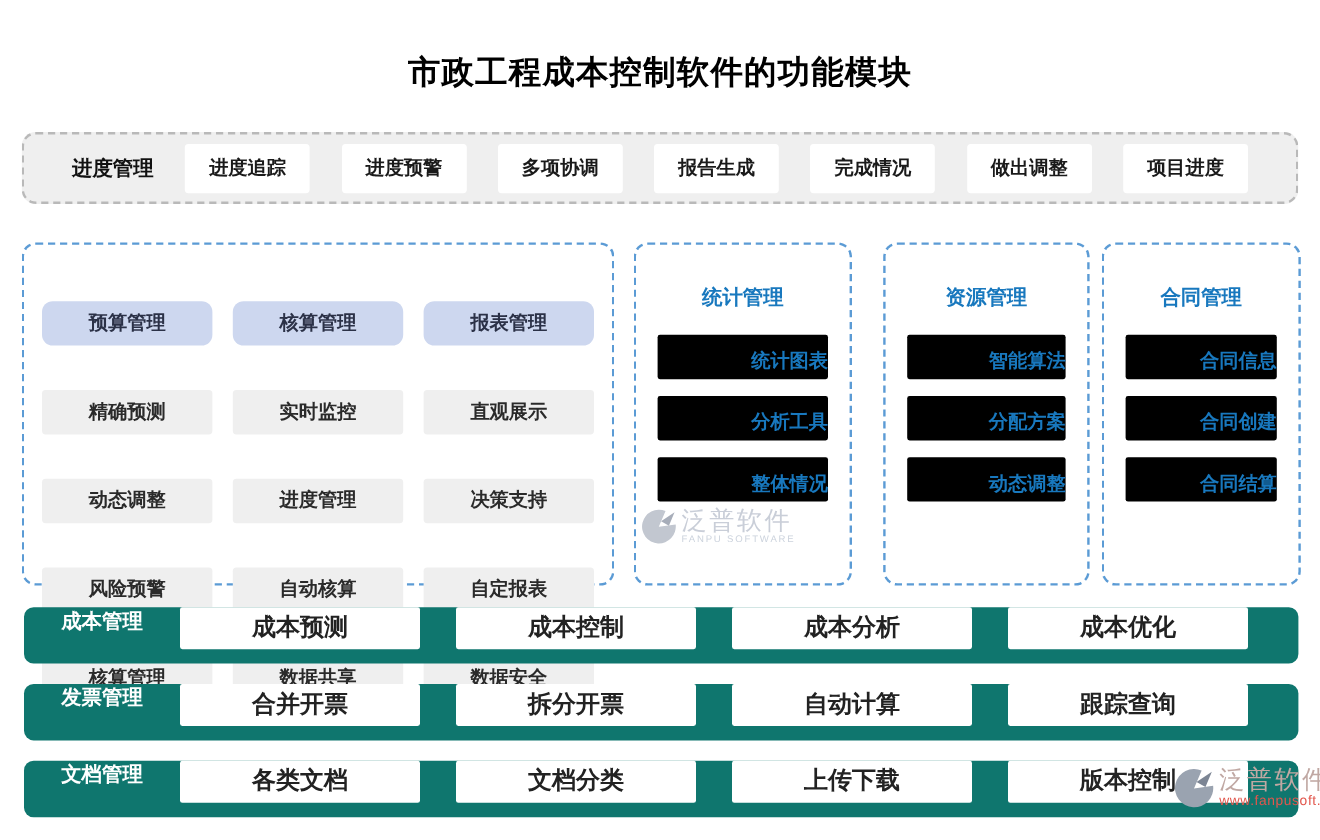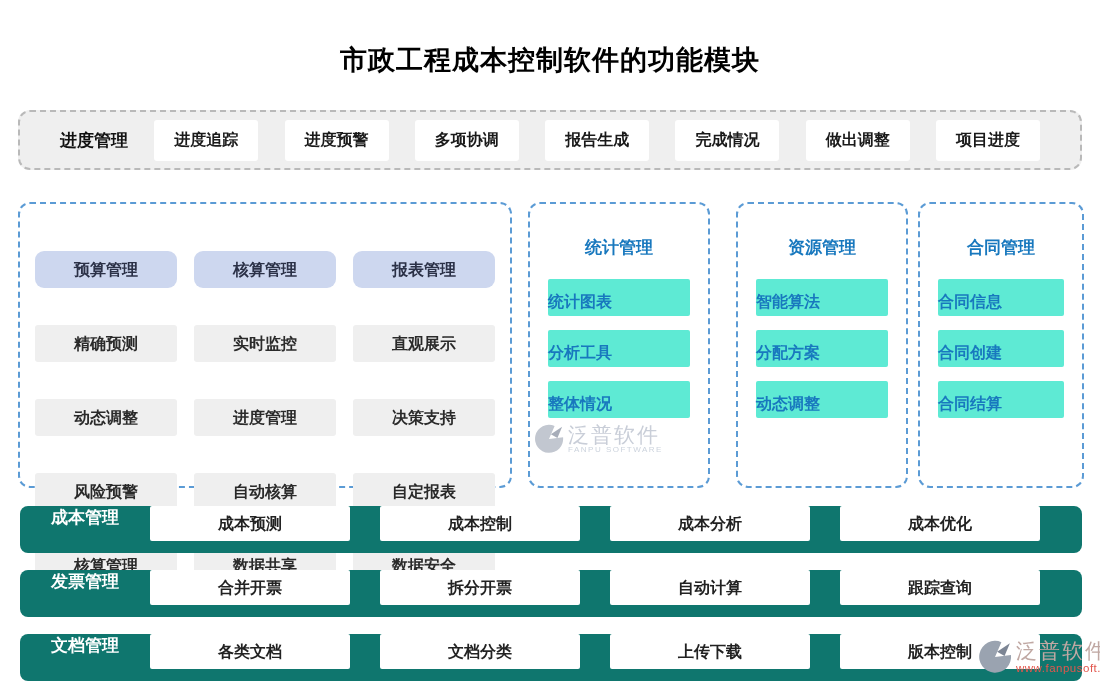--- a/index.html
+++ b/index.html
@@ -49,40 +49,40 @@
   
   .col-panel { display: flex; flex-direction: column; align-items: center; padding-top: 20px; }
   .col-statistics { left: 528px; width: 182px; }
   .col-resource   { left: 736px; width: 172px; }
   .col-contract   { left: 918px; width: 166px; }
   .col-title {
     color: #1878be; font-weight: bold; font-size: 17px;
     margin: 12px 0 20px;
   }
   .col-panel .col-btn {
-    background: #5eead4; color: #1878be; font-weight: bold; font-size: 16px;
-    width: calc(100% - 36px); height: 37px; line-height: 46px; text-align: left;
+    background: #000000; color: #1878be; font-weight: bold; font-size: 16px;
+    width: calc(100% - 36px); height: 37px; line-height: 46px; text-align: right;
     margin-bottom: 14px; border-radius: 2px; cursor: pointer;
   }
 
   
   .bar {
     position: absolute; left: 20px; width: 1062px; height: 47px;
     background: #0f766e; border-radius: 8px;
     display: flex; align-items: flex-start; padding-right: 12px;
   }
   .bar-cost    { top: 506px; }
   .bar-invoice { top: 570px; }
   .bar-doc     { top: 634px; }
   .bar-label {
     flex: none; width: 130px; text-align: center;
     color: #ffffff; font-weight: bold; font-size: 17px;
   }
   .bar .bar-btn {
-    flex: 1 1 0; background: #ffffff; color: #222; font-weight: bold; font-size: 16px;
+    flex: 1 1 0; background: #ffffff; color: #222; font-weight: bold; font-size: 20px;
     height: 35px; line-height: 35px; text-align: center; border-radius: 2px;
     margin-right: 30px; cursor: pointer;
   }
 
   
   .watermark { position: absolute; display: flex; align-items: flex-start; pointer-events: none; }
   .wm-center { left: 534px; top: 424px; z-index: 4; }
   .wm-corner { left: 978px; top: 640px; z-index: 5; }
   .wm-logo { flex: none; margin-right: 4px; }
   .wm-text-col { display: flex; flex-direction: column; line-height: 1.05; }

